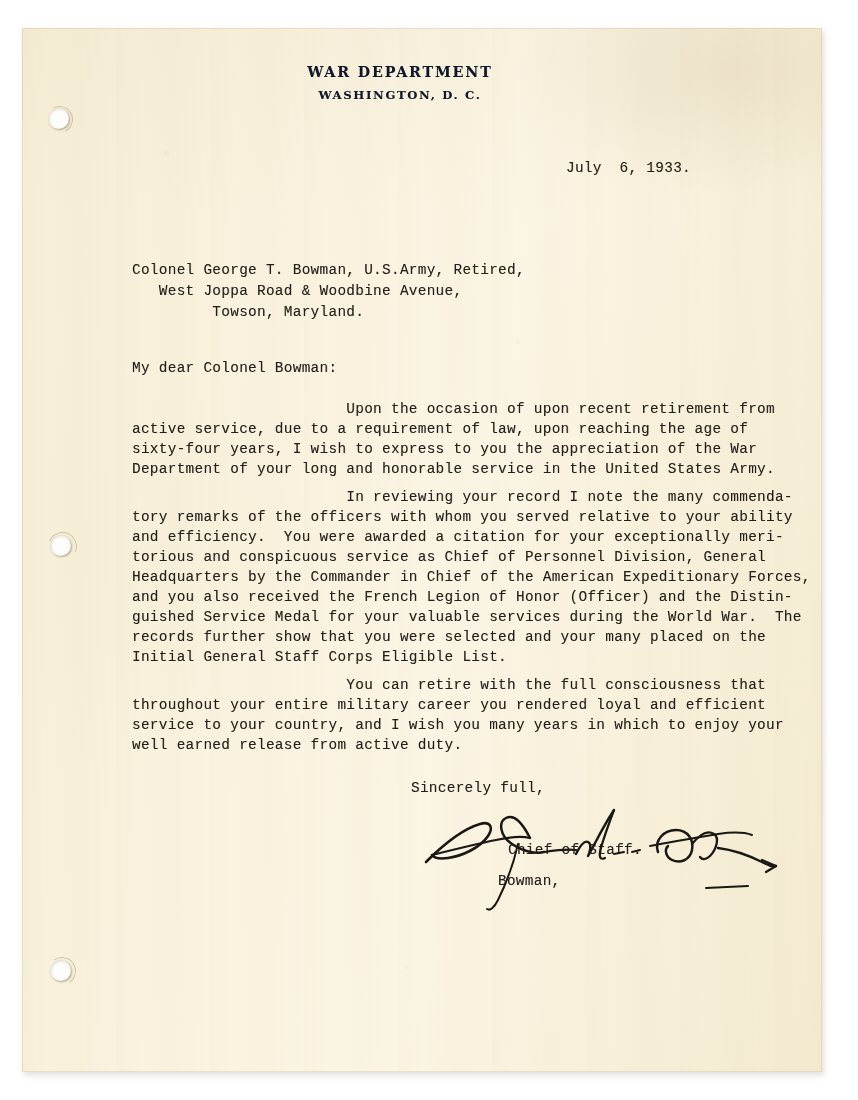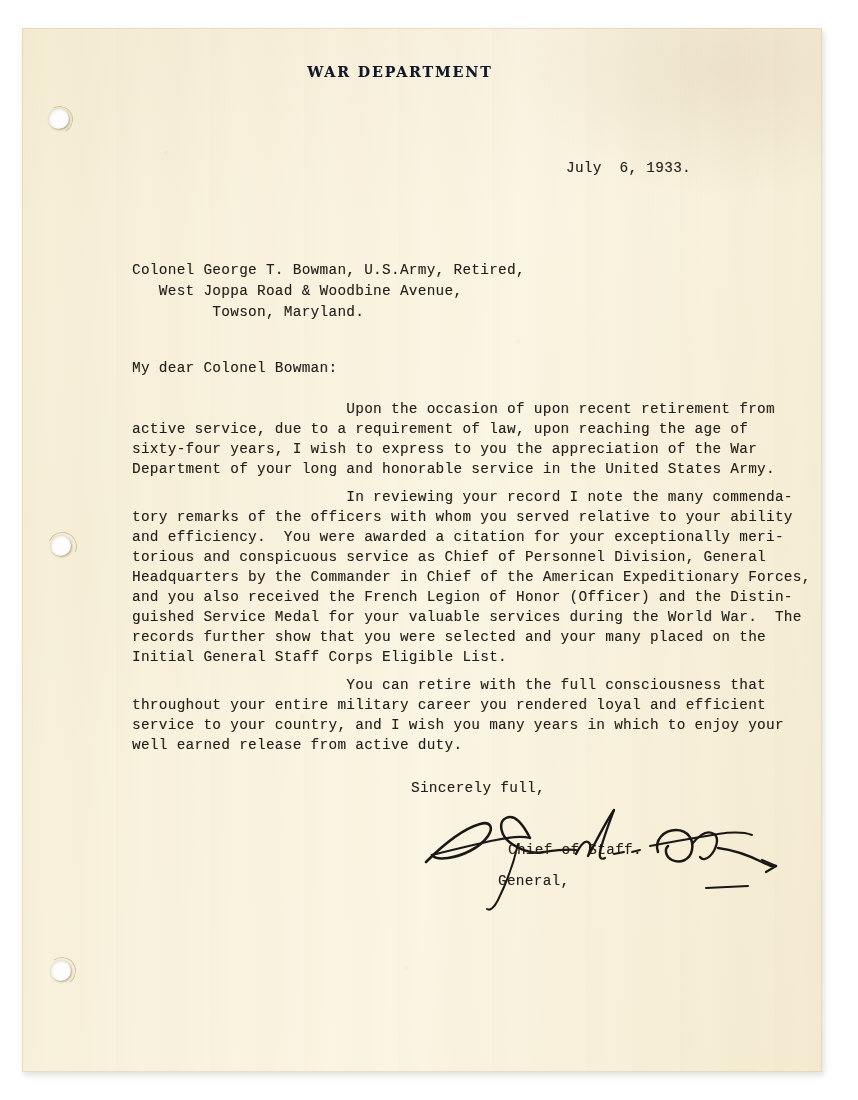--- a/index.html
+++ b/index.html
@@ -133,20 +133,21 @@
 <div class="punch-tear" style="left:46px; top:106px; width:25px; height:25px; transform:rotate(18deg);"></div>
 
 <div class="punch" style="left:50px; top:535px;"></div>
 <div class="punch-tear" style="left:48px; top:532px; width:27px; height:27px; transform:rotate(-22deg);"></div>
 
 <div class="punch" style="left:50px; top:960px;"></div>
 <div class="punch-tear" style="left:48px; top:957px; width:26px; height:26px; transform:rotate(10deg);"></div>
 
 <div id="letterhead">
   <div class="lh1">WAR DEPARTMENT</div>
+  <div class="lh3">WASHINGTON, D. C.</div>
 </div>
 
 <div class="typed" style="left:566px; top:158px;">July  6, 1933.</div>
 
 <div class="typed" style="left:132px; top:260px;">Colonel George T. Bowman, U.S.Army, Retired,</div>
 <div class="typed" style="left:132px; top:281px;">   West Joppa Road &amp; Woodbine Avenue,</div>
 <div class="typed" style="left:132px; top:302px;">         Towson, Maryland.</div>
 
 <div class="typed" style="left:132px; top:358px;">My dear Colonel Bowman:</div>
 
@@ -201,14 +202,14 @@
 
     <path d="M232 46 C 252 42, 276 38, 300 34 C 314 32, 326 32, 334 35" stroke-width="2.0"></path>
 
     <path d="M300 48 C 316 50, 332 56, 344 62 C 350 65, 354 67, 358 66" stroke-width="2.4"></path>
     <path d="M358 66 L 344 60 M 358 66 L 348 72" stroke-width="2.2"></path>
 
     <path d="M288 88 L 330 86" stroke-width="2.0"></path>
   </svg>
 </div>
 
-<div class="typed" style="left:498px; top:871px;">General,</div>
+<div class="typed" style="left:498px; top:871px;">Bowman,</div>
 <div class="typed" style="left:472px; top:840px;margin-left:36px;">Chief of Staff.</div>
 
 </body></html>

